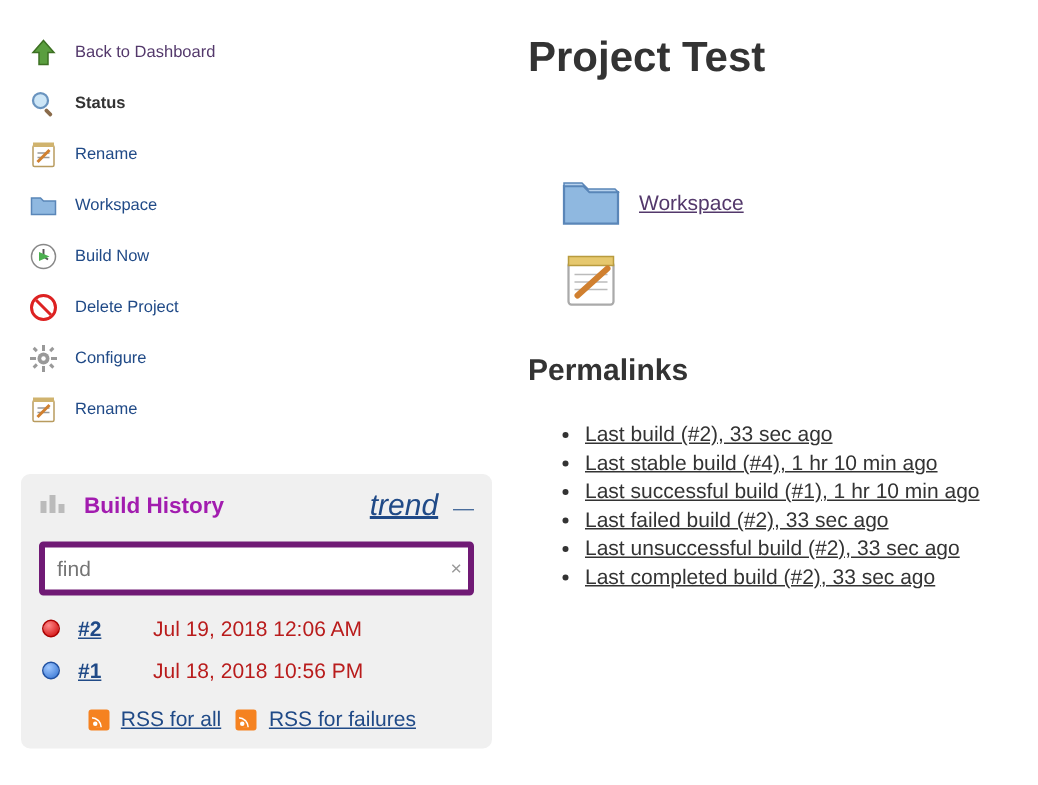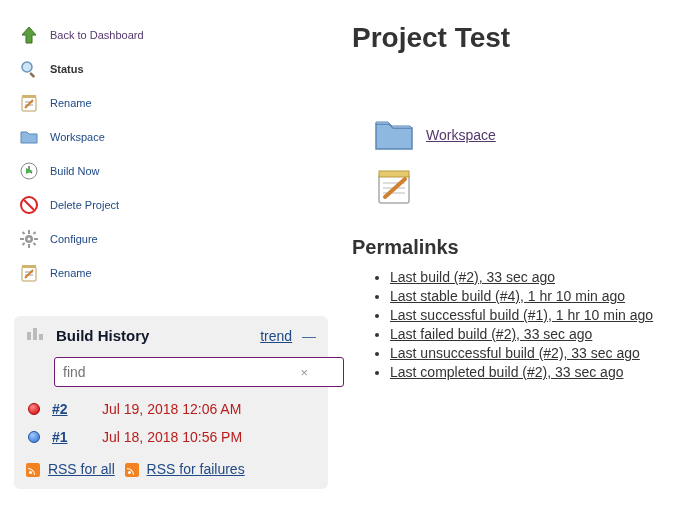--- a/index.html
+++ b/index.html
@@ -10,48 +10,48 @@
 
 .nav-item { display: flex; align-items: center; padding: 6px 4px; cursor: pointer; }
 .nav-item .icon { width: 22px; height: 22px; margin-right: 10px; display: flex; align-items: center; justify-content: center; }
 .nav-item .label { color: #204A87; font-size: 11px; }
 .nav-item.active .label { font-weight: bold; color: #333; }
 .nav-item:first-child .label { color: #53386b; }
 
 .history-box { margin-top: 26px; background: #f0f0f0; border-radius: 6px; padding: 0; }
 .history-header { display: flex; align-items: center; justify-content: space-between; padding: 10px 12px 8px 12px; }
 .history-header-left { display: flex; align-items: center; }
-.history-title { font-weight: bold; color: #0f172a; font-size: 15px; margin-left: 10px; }
-.trend-link { color: #204A87; text-decoration: underline; font-size: 14px; margin-right: 6px; }
+.history-title { font-weight: bold; color: #a21caf; font-size: 15px; margin-left: 10px; }
+.trend-link { color: #204A87; text-decoration: underline; font-size: 20px; margin-right: 6px; font-style: italic; }
 .collapse-icon { color: #4a6d9c; font-size: 14px; }
 
 .search-box { margin: 4px 12px 8px 12px; }
-.search-input { width: 100%; padding: 6px 24px 6px 8px; border: 1px solid #701a75; border-radius: 3px; font-size: 14px; color: #999; background: #fff; margin-left: 28px; }
+.search-input { width: 100%; padding: 6px 24px 6px 8px; border: 4px solid #701a75; border-radius: 3px; font-size: 14px; color: #999; background: #fff; }
 .search-wrapper { position: relative; }
 .search-clear { position: absolute; right: 8px; top: 50%; transform: translateY(-50%); color: #999; cursor: pointer; font-size: 13px; }
 
 .build-row { display: flex; align-items: center; padding: 6px 14px; }
 .build-row .ball { width: 12px; height: 12px; border-radius: 50%; margin-right: 12px; }
 .ball-red { background: radial-gradient(circle at 35% 30%, #ff8a8a, #cc0000); border: 1px solid #a00; }
 .ball-blue { background: radial-gradient(circle at 35% 30%, #a0c8ff, #3070d0); border: 1px solid #2050a0; }
 .build-num { color: #204A87; font-weight: bold; text-decoration: underline; width: 50px; }
 .build-date { color: #b91c1c; font-size: 14px; }
 
-.rss-row { text-align: left; padding: 10px 12px 12px 12px; }
+.rss-row { text-align: center; padding: 10px 12px 12px 12px; }
 .rss-icon { display: inline-block; width: 14px; height: 14px; background: #f58220; border-radius: 2px; position: relative; vertical-align: middle; margin-right: 4px; }
 .rss-icon::after { content: ""; position: absolute; bottom: 3px; left: 3px; width: 3px; height: 3px; background: #fff; border-radius: 50%; }
 .rss-icon::before { content: ""; position: absolute; bottom: 2px; left: 2px; width: 6px; height: 6px; border: 1.5px solid #fff; border-left: none; border-bottom: none; border-radius: 0 8px 0 0; }
 .rss-link { color: #204A87; text-decoration: underline; margin-right: 6px; font-size: 14px; }
 
 h1.page-title { font-size: 28px; font-weight: bold; margin-bottom: 60px; }
 .ws-row { display: flex; align-items: center; margin: 8px 0 10px 20px; }
 .ws-row .big-icon { width: 44px; height: 42px; margin-right: 10px; display: flex; align-items: center; justify-content: center; }
 .ws-link { color: #53386b; text-decoration: underline; }
 
-h2.perma-title { font-size: 20px; font-weight: bold; margin-top: 28px; margin-bottom: 10px; }
+h2.perma-title { font-size: 20px; font-weight: bold; margin-top: 28px; margin-bottom: 22px; }
 ul.perma-list { list-style: disc; padding-left: 38px; }
 ul.perma-list li { margin: 3px 0; }
 ul.perma-list a { color: #333; text-decoration: underline; }
 </style>
 </head>
 <body>
 
 <div class="layout">
   <div class="sidebar">
 

